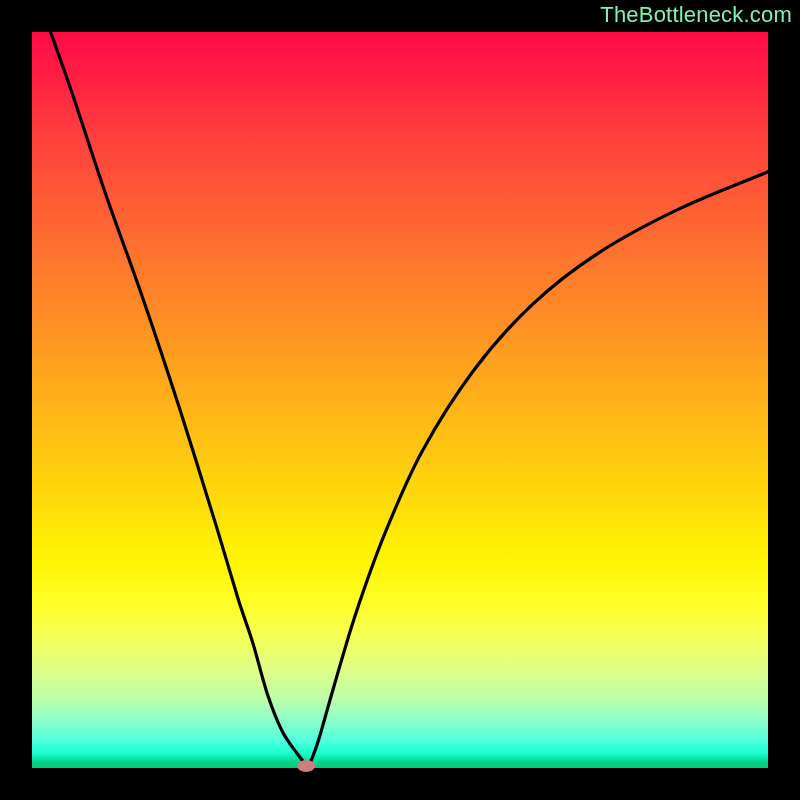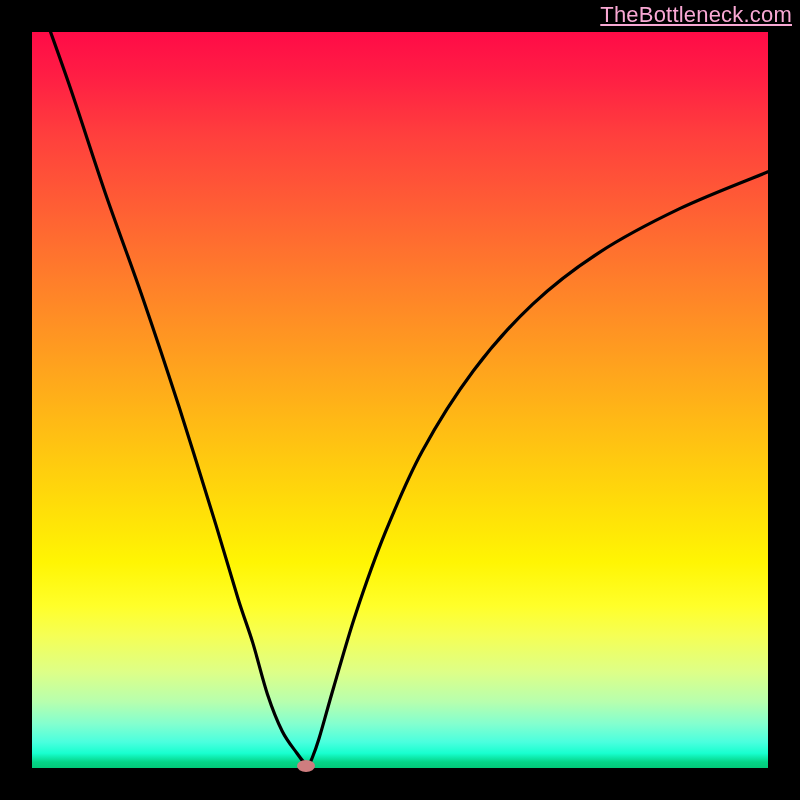--- a/index.html
+++ b/index.html
@@ -16,25 +16,24 @@
     left: 0;
     top: 0;
     width: 800px;
     height: 800px;
     background: #000;
   }
   .attribution {
     position: absolute;
     top: 2px;
     right: 8px;
-    color: #f9a8d4;
+    color: #86efac;
     font-size: 22px;
     font-weight: 500;
     letter-spacing: 0.2px;
-    text-decoration: underline;
   }
   .plot {
     position: absolute;
     left: 32px;
     top: 32px;
     width: 736px;
     height: 736px;
   }
   .gradient {
     position: absolute;

